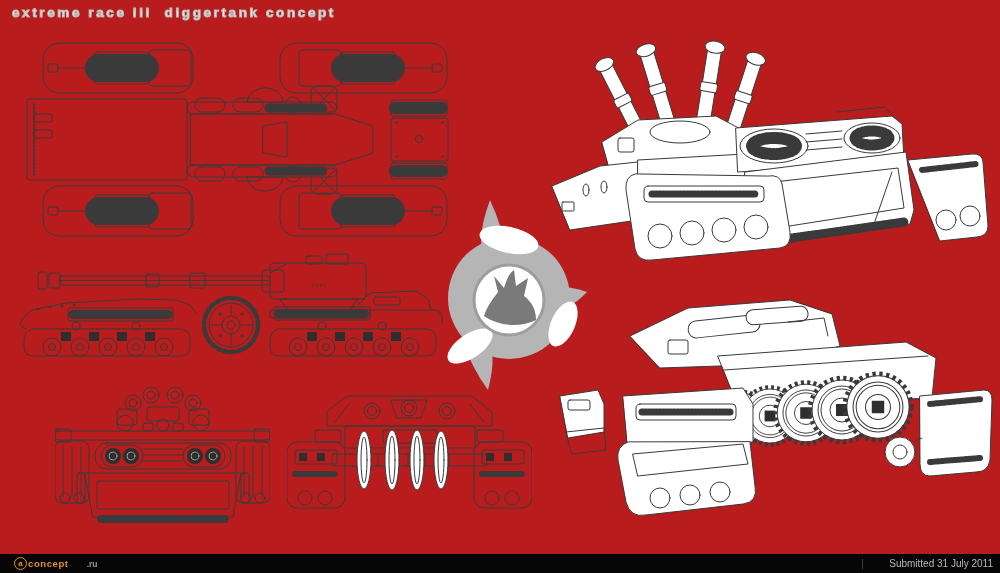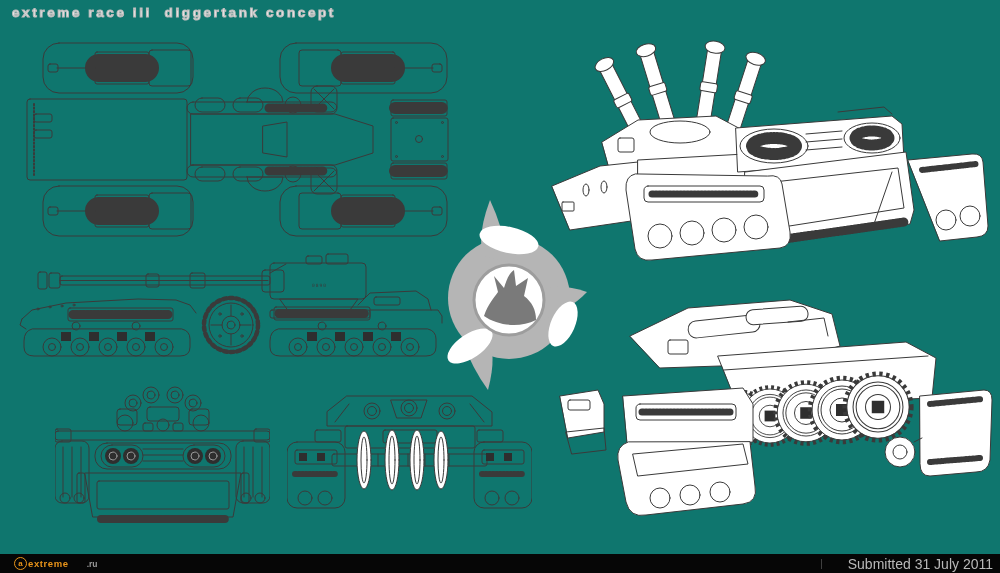--- a/index.html
+++ b/index.html
@@ -1,16 +1,16 @@
 <!DOCTYPE html>
 <html><head>
 <meta charset="utf-8">
 <style>
   html,body{margin:0;padding:0;background:#888;}
-  .stage{position:relative;width:1000px;height:573px;background:#0f766e;overflow:hidden;
+  .stage{position:relative;width:1000px;height:573px;background:#b91c1c;overflow:hidden;
          font-family:"Liberation Sans",sans-serif;}
   
   .title{position:absolute;left:12px;top:5px;font-size:13.5px;font-weight:bold;
          letter-spacing:2.6px;white-space:pre;color:#e9e9e9;
          -webkit-text-stroke:1px #bcbcbc;text-transform:lowercase;}
   
   .fig{position:absolute;}
   .ln{fill:none;stroke:#3a3a3a;stroke-width:1;stroke-linejoin:round;stroke-linecap:round;}
   .fw{fill:#ffffff;stroke:#3a3a3a;stroke-width:1;stroke-linejoin:round;}
   .dk{fill:#2e2e2e;stroke:none;}
@@ -24,21 +24,21 @@
   .footer{position:absolute;left:0;bottom:0;width:1000px;height:19px;background:#060606;
           display:flex;align-items:center;justify-content:space-between;}
   .site-logo{display:flex;align-items:center;margin-left:14px;cursor:pointer;}
   .logo-circle{width:11px;height:11px;border:1.5px solid #e8941a;border-radius:50%;
                display:flex;align-items:center;justify-content:center;
                color:#e8941a;font-size:8px;font-weight:bold;line-height:1;}
   .logo-text{color:#e8941a;font-size:9.5px;font-weight:bold;letter-spacing:.6px;margin-left:1px;}
   .logo-tld{color:#9a9a9a;font-size:8.5px;font-weight:bold;margin-left:18px;}
   .submitted{display:flex;align-items:center;margin-right:7px;}
   .divider{width:1px;height:10px;background:#3f3f3f;margin-right:26px;}
-  .submitted span{color:#b9b9b9;font-size:14px;}
+  .submitted span{color:#b9b9b9;font-size:10px;}
 </style>
 </head>
 <body>
 
 <div class="stage">
 
   <div class="title">extreme race III  diggertank concept</div>
 
   <svg class="fig" style="left:25px;top:42px" width="425" height="195" viewBox="0 0 425 195" aria-label="Diggertank blueprint - top plan view">
     <defs>
@@ -407,21 +407,21 @@
     <ellipse fill="#ffffff" cx="131" cy="124" rx="12" ry="24" transform="rotate(24 131 124)"></ellipse>
     <ellipse fill="#ffffff" cx="38" cy="146" rx="26" ry="12" transform="rotate(-34 38 146)"></ellipse>
 
     <circle fill="#ffffff" stroke="#9d9d9d" stroke-width="3" cx="77" cy="100" r="35"></circle>
     <path class="wm-dark" d="M52,116 C56,104 62,98 66,92 L62,76 L72,88 C74,82 76,74 82,70 L84,86 L96,78 L92,96 C100,102 104,110 104,120 C88,128 66,126 52,116 Z"></path>
   </svg>
 
   <div class="footer">
     <div class="site-logo">
       <span class="logo-circle">a</span>
-      <span class="logo-text">extreme</span>
+      <span class="logo-text">concept</span>
       <span class="logo-tld">.ru</span>
     </div>
     <div class="submitted">
       <span class="divider"></span>
       <span>Submitted 31 July 2011</span>
     </div>
   </div>
 
 </div>
 

